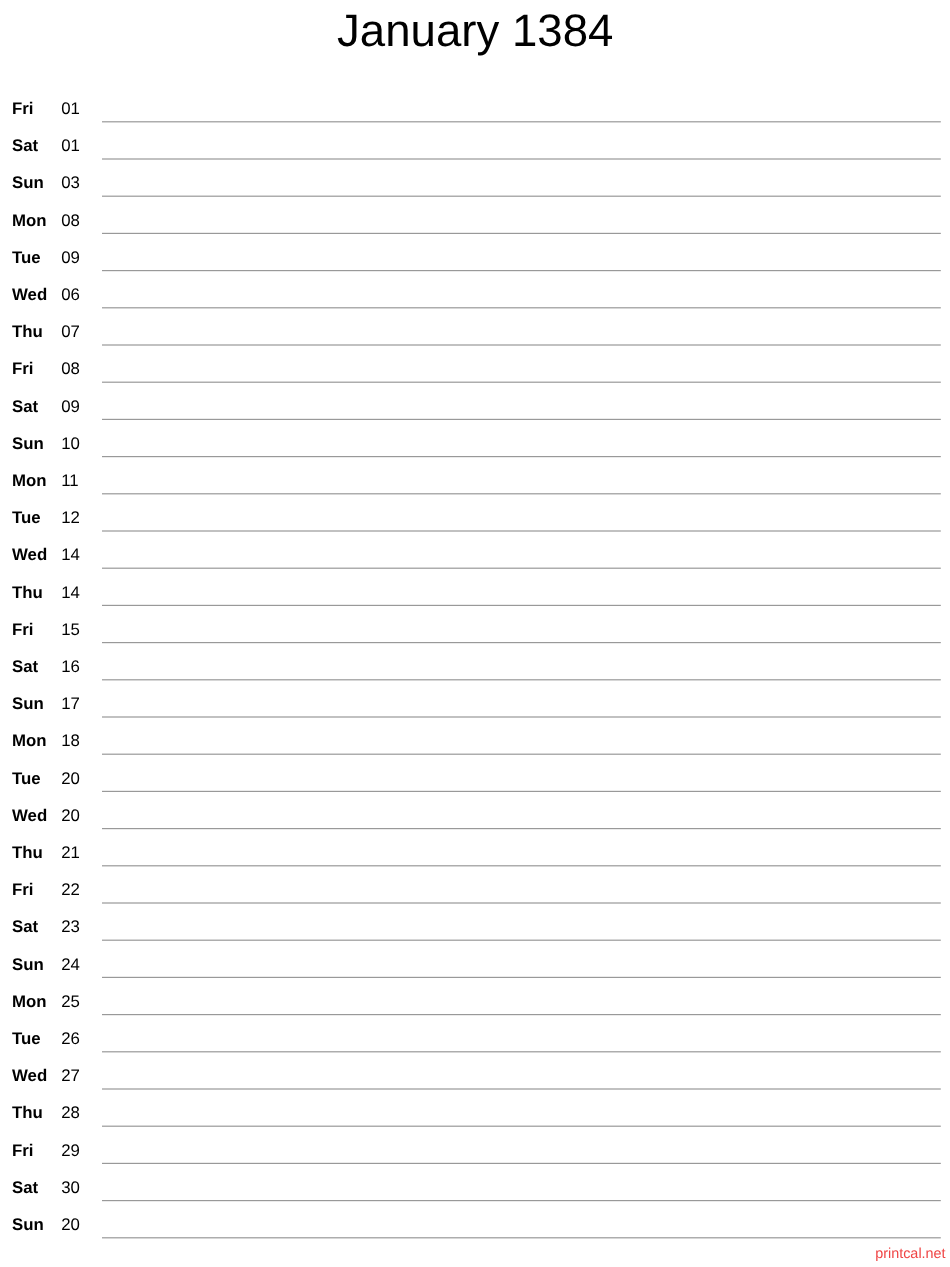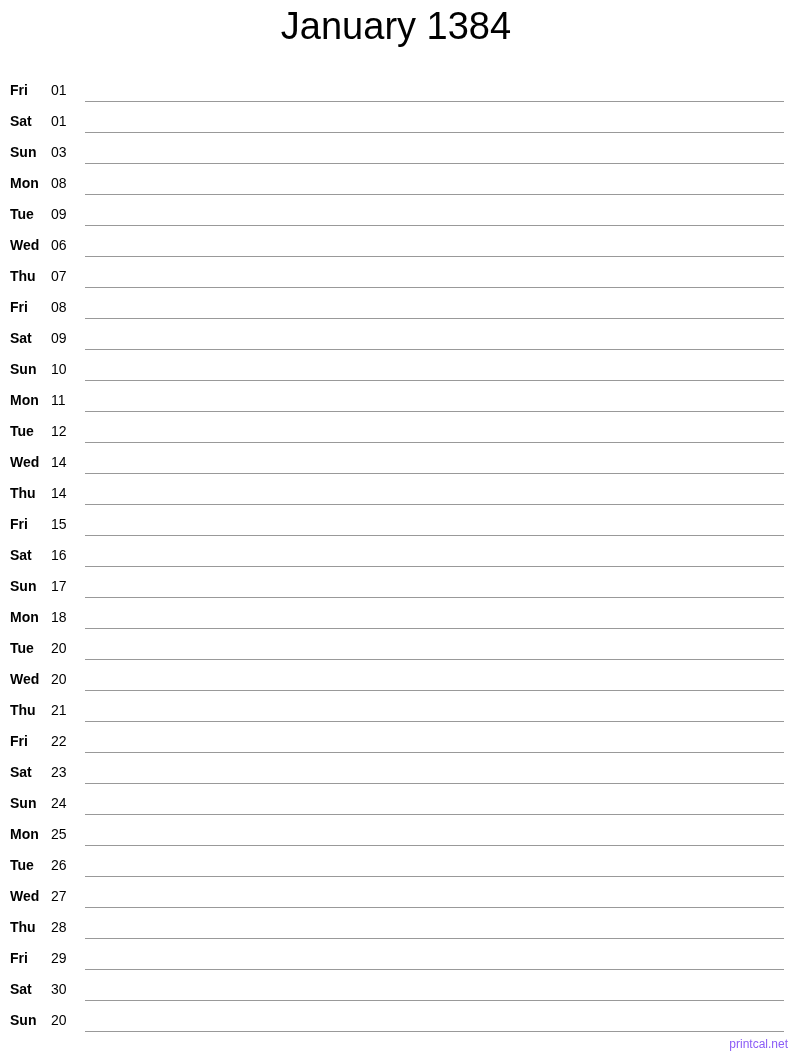--- a/index.html
+++ b/index.html
@@ -231,14 +231,14 @@
         <span class="num">30</span>
         <span class="line" style="border-bottom-color: rgb(153, 153, 153);"></span>
       </div>
       <div class="row">
         <span class="day">Sun</span>
         <span class="num">20</span>
         <span class="line" style="border-bottom-color: rgb(153, 153, 153);"></span>
       </div>
     </div>
 
-  <a class="footer" style="color: #8b5cf6;">printcal.net</a>
+  <a class="footer" style="color: #ef4444;">printcal.net</a>
 </div>
 
 </body></html>

